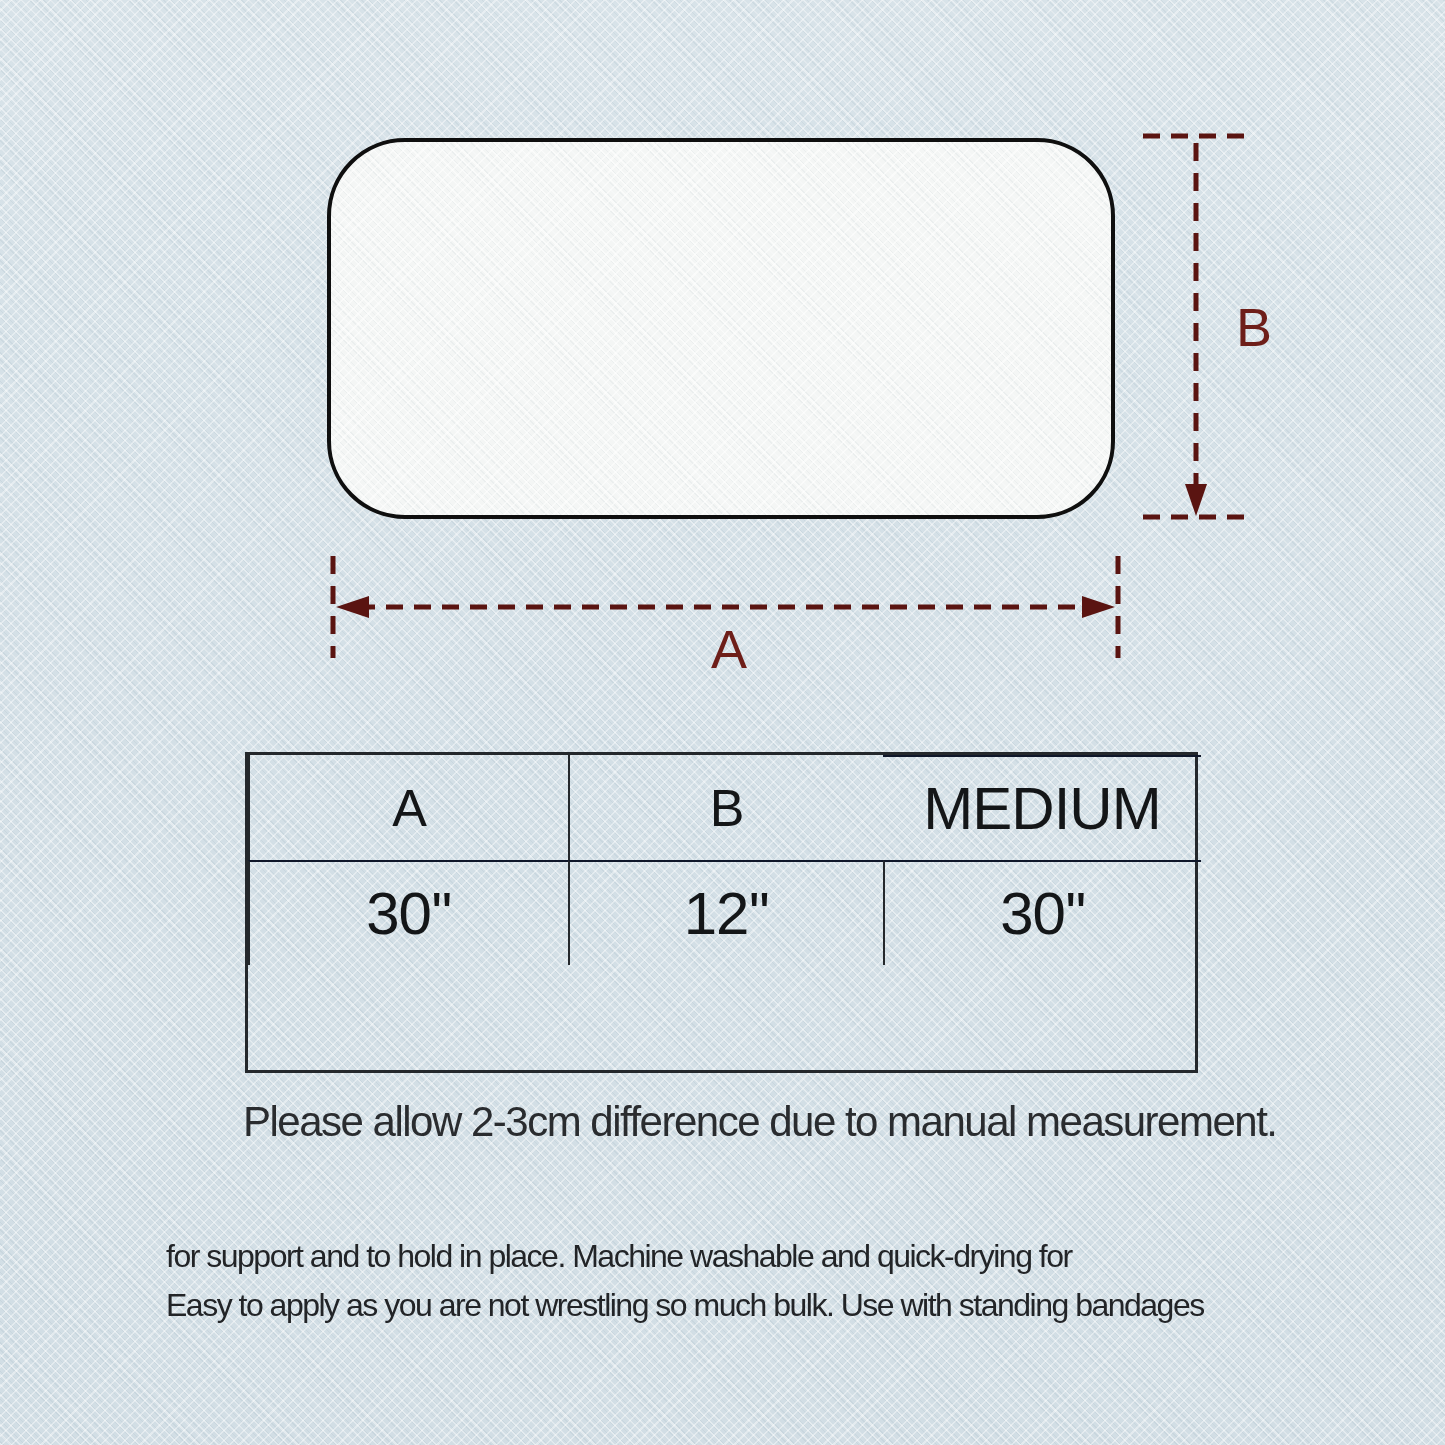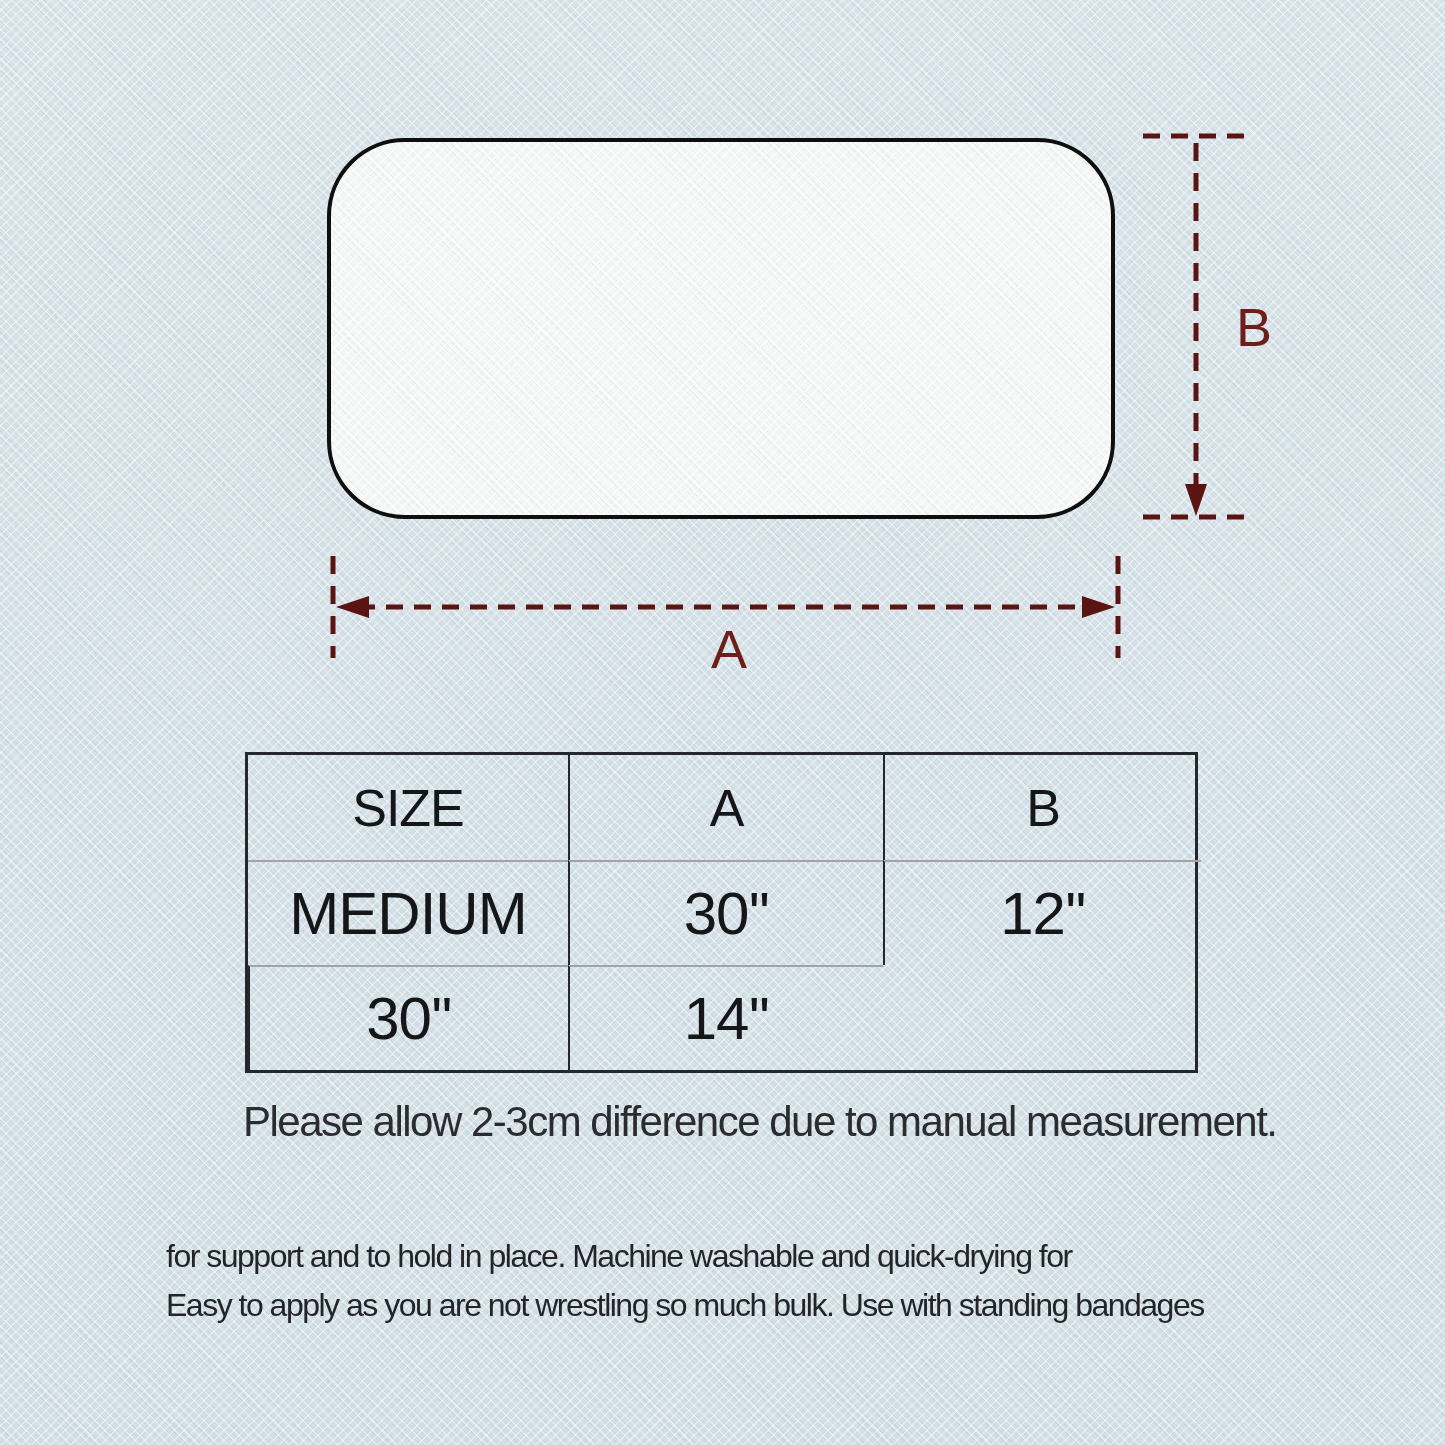--- a/index.html
+++ b/index.html
@@ -51,21 +51,21 @@
     grid-template-columns:320px 315px 318px;
     grid-template-rows:1fr 1fr 1fr;
     border:3px solid #24282c;
   }
   .size-table .cell{
     display:flex;align-items:center;justify-content:center;
     box-sizing:border-box;
     color:#141618;
     letter-spacing:-1px;
     border-left:2px solid #24282c;
-    border-top:2px solid #a3a3a3;
+    border-top:2px solid #0f172a;
     overflow:hidden;
   }
   .size-table .cell.c0{border-left:none;}
   .size-table .cell.r0{border-top:none;}
   .size-table .hdr{font-size:52px;}
   .size-table .val{font-size:60px;}
 
   .measure-note{
     position:absolute;
     left:243px; top:1098px;
@@ -101,30 +101,28 @@
   <line class="dim-stroke" x1="1118" y1="556" x2="1118" y2="658" stroke-width="5" stroke-dasharray="18 12" stroke="#5a1411"></line>
   <line class="dim-stroke" x1="358" y1="607" x2="1092" y2="607" stroke-width="5" stroke-dasharray="17 11" stroke="#5a1411"></line>
   <polygon class="dim-fill" points="336,607 369,596 369,618" fill="#5a1411"></polygon>
   <polygon class="dim-fill" points="1115,607 1082,596 1082,618" fill="#5a1411"></polygon>
 </svg>
 
 <div class="dim-label" style="left: 699px; top: 622px; color: rgb(110, 30, 25);">A</div>
 <div class="dim-label" style="left: 1224px; top: 300px; color: rgb(110, 30, 25);">B</div>
 
 <div class="size-table">
-  <div class="cell hdr r0 c0">SIZE</div>
   <div class="cell hdr r0 c1">A</div>
   <div class="cell hdr r0 c2">B</div>
 
   <div class="cell val r1 c0">MEDIUM</div>
   <div class="cell val r1 c1">30''</div>
   <div class="cell val r1 c2">12''</div>
 
   <div class="cell val r2 c1">30''</div>
-  <div class="cell val r2 c2">14''</div>
 </div>
 
 <div class="measure-note">Please allow 2-3cm difference due to manual measurement.</div>
 
 <div class="description">
   <div class="line">for support and to hold in place. Machine washable and quick-drying for</div>
   <div class="line">Easy to apply as you are not wrestling so much bulk. Use with standing bandages</div>
 </div>
 
 </body></html>

